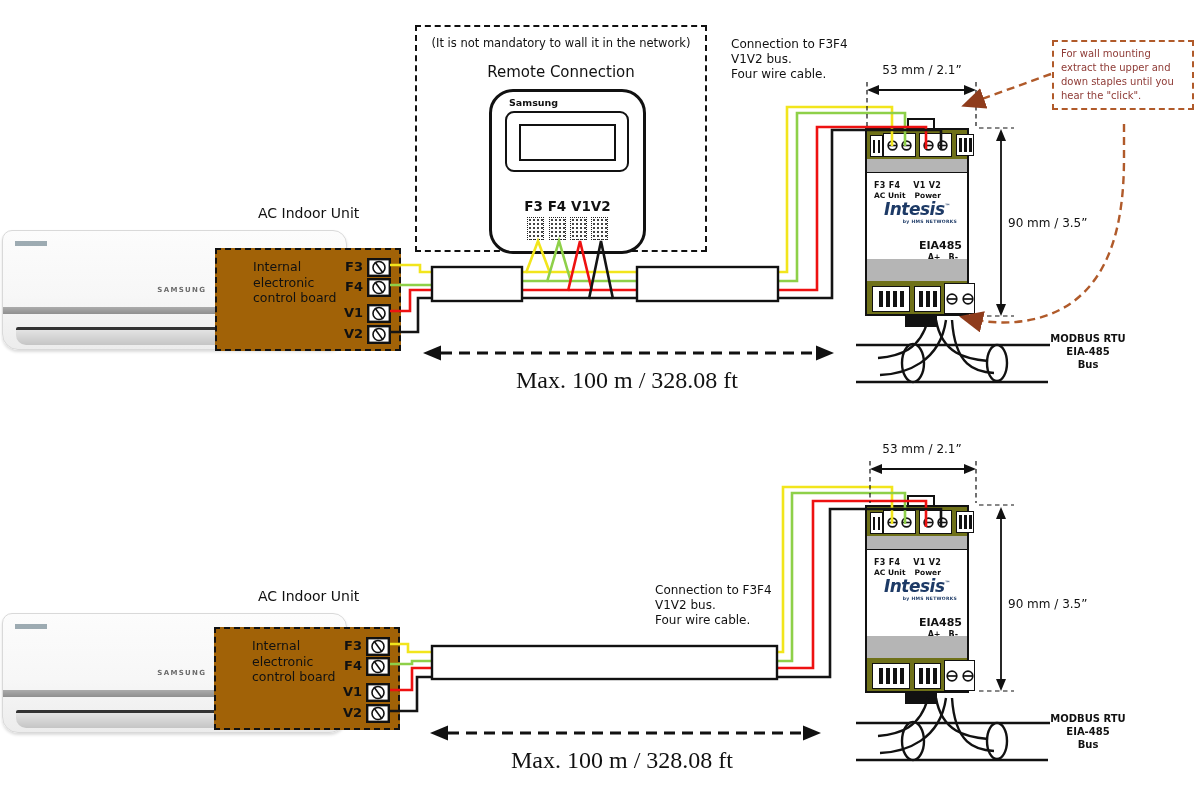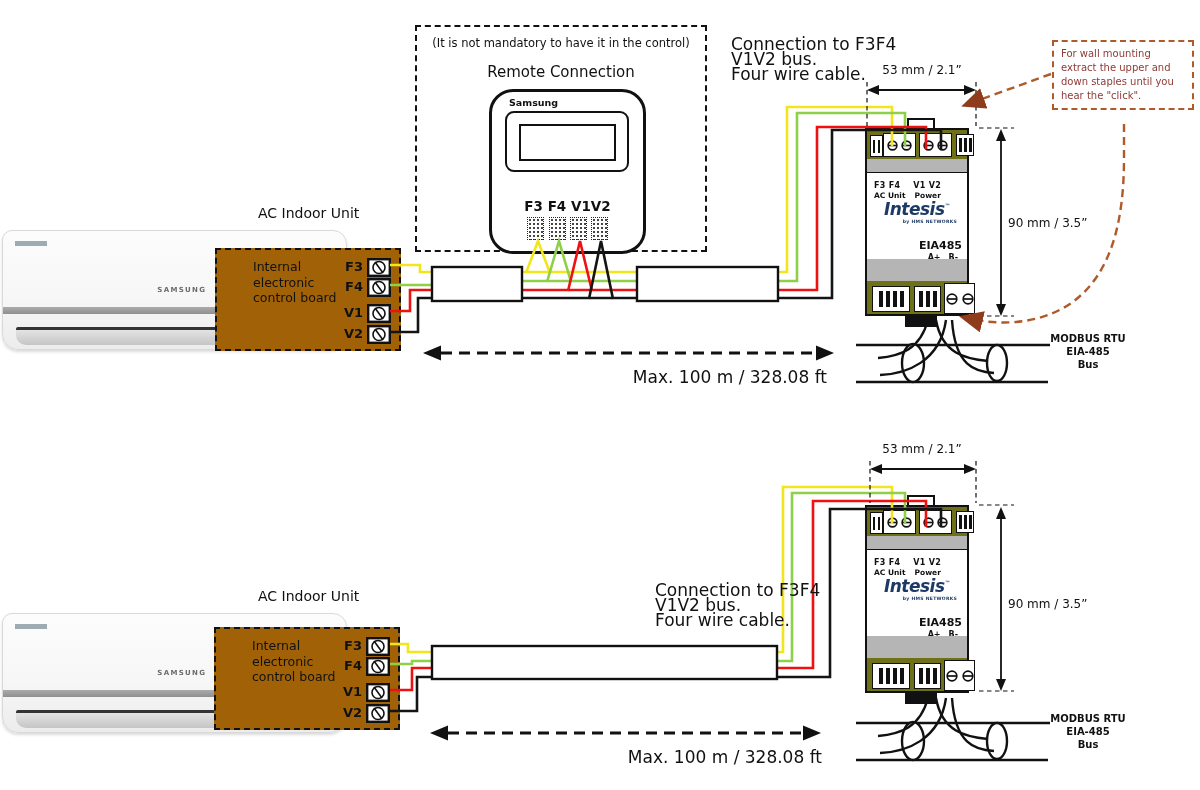--- a/index.html
+++ b/index.html
@@ -72,23 +72,23 @@
   .gw .logo{position:absolute;top:26px;left:0;right:0;text-align:center;font-size:17px;font-weight:bold;font-style:italic;color:var(--intesis-navy);letter-spacing:-.5px;}
   .gw .logo sup{font-size:6px;}
   .gw .logosub{position:absolute;top:46px;left:0;right:10px;text-align:right;font-size:4.5px;font-weight:bold;color:var(--intesis-navy);letter-spacing:.3px;}
   .gw .port{position:absolute;top:66px;right:5px;font-size:11px;font-weight:bold;}
   .gw .pins{position:absolute;top:80px;right:9px;display:flex;gap:8px;font-size:8px;font-weight:bold;}
 
   
   .ann{position:absolute;left:1052px;top:40px;width:142px;border:2.5px dashed var(--annotation-brown);
        padding:5px 7px;font-size:10px;line-height:14px;color:var(--annotation-text);background:#fff;box-sizing:border-box;z-index:3;}
 
-  .conn-note{font-size:17px;line-height:15px;}
+  .conn-note{font-size:12px;line-height:15px;}
   .modbus{width:92px;text-align:center;font-weight:bold;font-size:10px;line-height:13px;}
-  .maxtxt{width:400px;text-align:right;font-size:17px;}
+  .maxtxt{width:400px;text-align:center;font-size:24px;font-family:Liberation Serif, serif;}
   .dimtxt{font-size:12px;}
   .acu-label{font-size:14px;}
 </style>
 </head>
 <body>
 
 <div class="canvas">
 
   <div class="ac" style="left:2px;top:230px;">
     <div class="chip"></div>
@@ -125,21 +125,21 @@
           <line x1="8" y1="4" x2="16" y2="15" stroke="#111" stroke-width="1.6"></line>
         </svg></div>
     <div class="tsq" style="top:75px;"><svg width="24" height="19">
           <rect x="1.2" y="1.2" width="21.6" height="16.6" fill="#fff" stroke="#111" stroke-width="2.4"></rect>
           <circle cx="12" cy="9.5" r="6" fill="#fff" stroke="#111" stroke-width="1.6"></circle>
           <line x1="8" y1="4" x2="16" y2="15" stroke="#111" stroke-width="1.6"></line>
         </svg></div>
   </div>
 
   <div class="rc-box">
-    <div class="rc-note">(It is not mandatory to have it in the control)</div>
+    <div class="rc-note">(It is not mandatory to wall it in the network)</div>
     <div class="rc-title">Remote Connection</div>
     <div class="rc-body">
       <div class="rc-brand">Samsung</div>
       <div class="rc-scr-o"></div>
       <div class="rc-scr-i"></div>
       <div class="rc-terms">F3 F4 V1V2</div>
     </div>
   </div>
   <div class="pad" style="left:527px;top:217px;"></div>
   <div class="pad" style="left:549px;top:217px;"></div>

